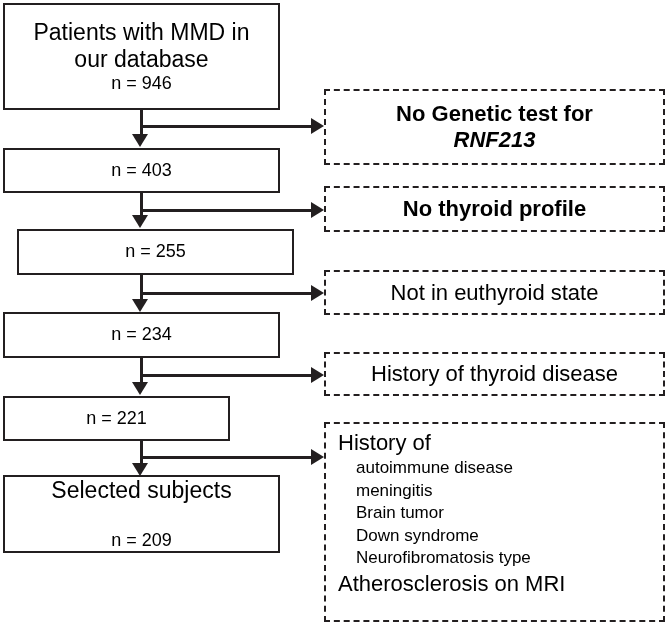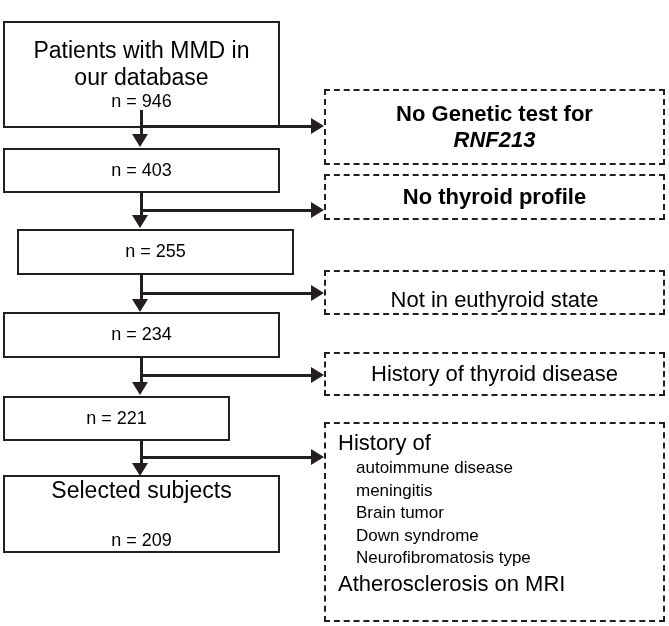--- a/index.html
+++ b/index.html
@@ -86,21 +86,21 @@
     border-top: 8px solid transparent;
     border-bottom: 8px solid transparent;
     border-left: 13px solid #231f20;
   }
 </style>
 </head>
 <body>
 
 <div id="canvas">
 
-  <div class="node solid" style="left:3px; top:21px; width:277px; height:107px;">
+  <div class="node solid" style="left:3px; top:3px; width:277px; height:107px;">
     <span class="line t-main">Patients with MMD in</span>
     <span class="line t-main">our database</span>
     <span class="line t-count">n = 946</span>
   </div>
 
   <div class="node solid" style="left:3px; top:148px; width:277px; height:45px;">
     <span class="line t-count">n = 403</span>
   </div>
 
   <div class="node solid" style="left:17px; top:229px; width:277px; height:46px;">
@@ -118,25 +118,25 @@
   <div class="node solid" style="left:3px; top:475px; width:277px; height:78px;justify-content:space-between;">
     <span class="line t-main">Selected subjects</span>
     <span class="line t-count">n = 209</span>
   </div>
 
   <div class="node dashed" style="left:324px; top:89px; width:341px; height:76px;">
     <span class="line t-excl">No Genetic test for</span>
     <span class="line t-excl ital">RNF213</span>
   </div>
 
-  <div class="node dashed" style="left:324px; top:174px; width:341px; height:46px;">
+  <div class="node dashed" style="left:324px; top:186px; width:341px; height:46px;">
     <span class="line t-excl">No thyroid profile</span>
   </div>
 
-  <div class="node dashed" style="left:324px; top:270px; width:341px; height:45px;justify-content:flex-end;">
+  <div class="node dashed" style="left:324px; top:270px; width:341px; height:45px;">
     <span class="line t-excl-plain">Not in euthyroid state</span>
   </div>
 
   <div class="node dashed" style="left:324px; top:352px; width:341px; height:44px;">
     <span class="line t-excl-plain">History of thyroid disease</span>
   </div>
 
   <div class="node dashed leftalign" style="left:324px; top:422px; width:341px; height:200px; justify-content:flex-start; padding-top:6px;">
     <span class="line t-excl-plain">History of</span>
     <div class="sub-list">

